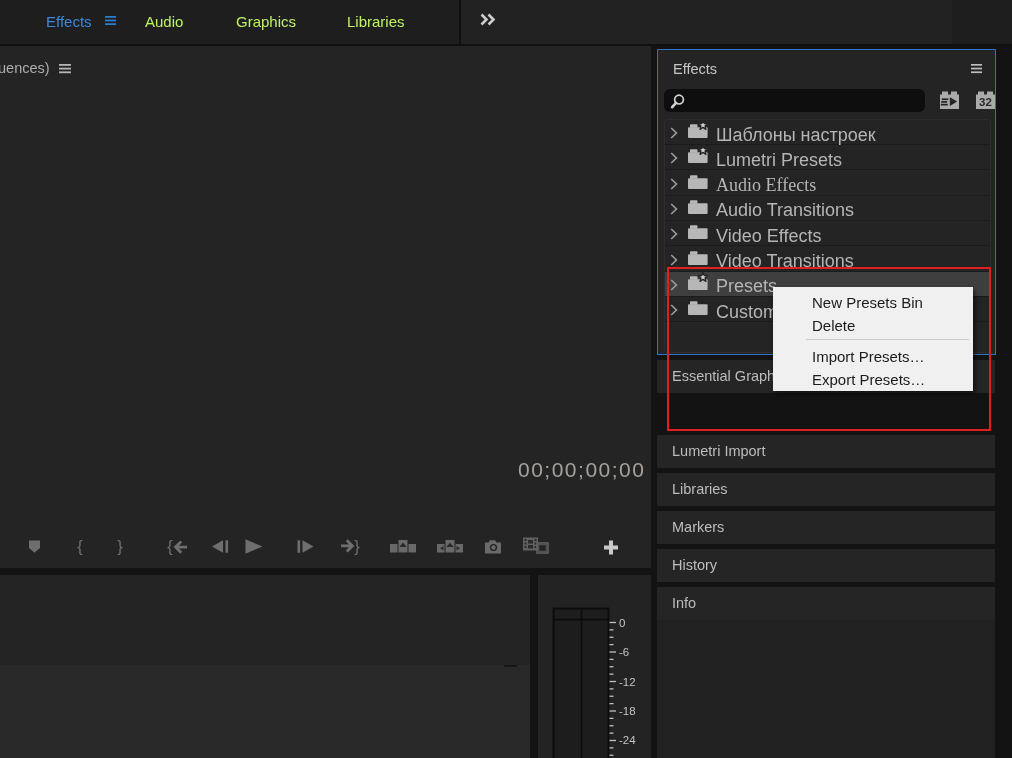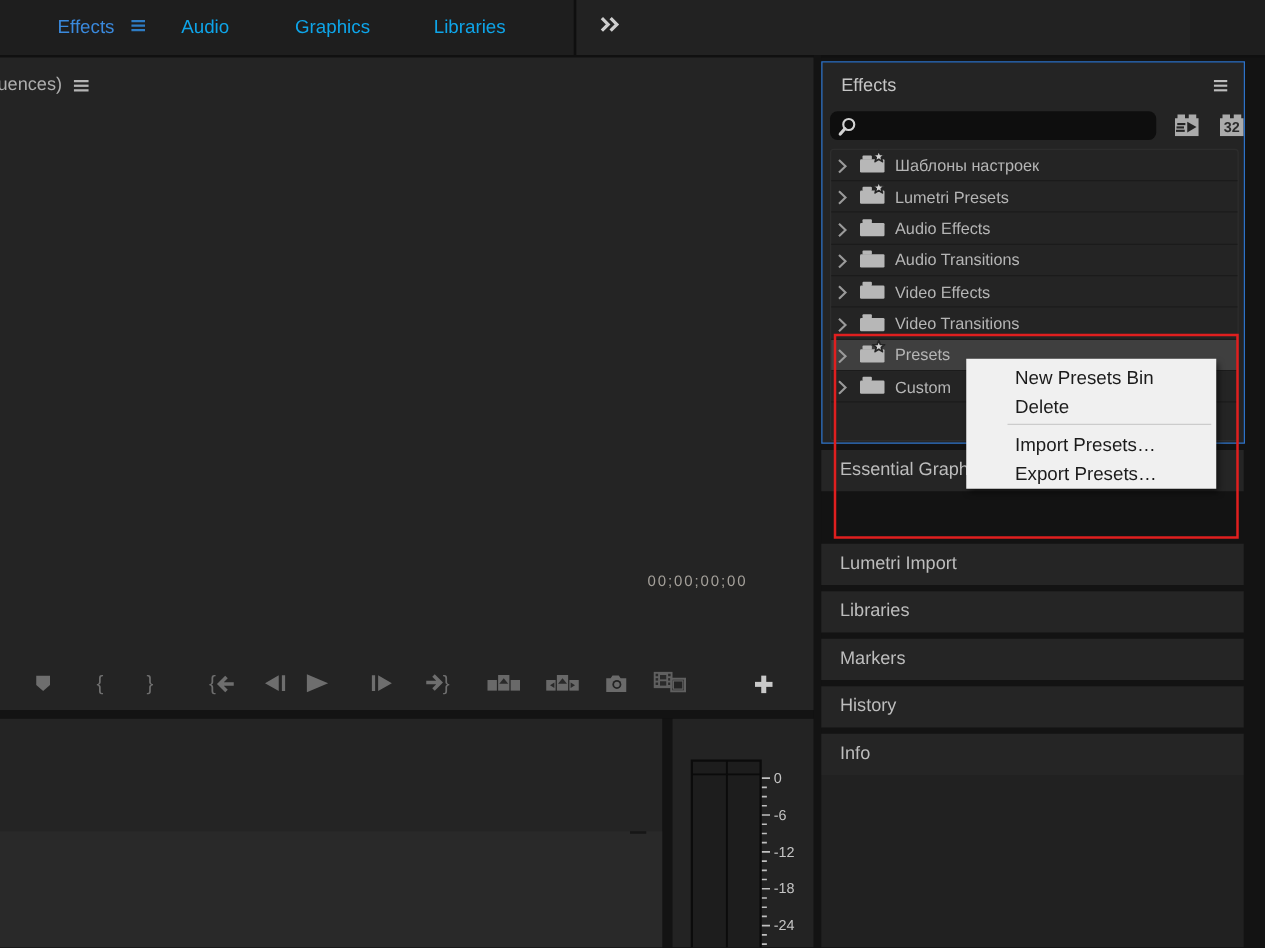--- a/index.html
+++ b/index.html
@@ -3,39 +3,39 @@
 <meta charset="utf-8">
 <style>
   * { margin:0; padding:0; box-sizing:border-box; }
   html,body { width:1012px; height:758px; overflow:hidden; background:#131313; }
   body { font-family:"Liberation Sans", sans-serif; }
   .abs { position:absolute; }
   #stage { position:relative; width:1012px; height:758px; background:#131313; }
 
   
   #tabbar { left:0; top:0; width:1012px; height:44px; background:#1e1e1e; }
-  #tabbar .tab { position:absolute; top:13px; font-size:15px; color:#0ea5e9; }
+  #tabbar .tab { position:absolute; top:13px; font-size:15px; color:#bef264; }
   #tabdiv { left:459px; top:0; width:2px; height:44px; background:#0f0f0f; }
   #barline { left:0; top:44px; width:1012px; height:2px; background:#101010; }
 
   
   #leftarea { left:0; top:46px; width:651px; height:522px; background:#242424; }
   #lowerleft { left:0; top:575px; width:530px; height:183px; background:#242424; }
   #lowerleft2 { left:0; top:665px; width:530px; height:93px; background:#292929; }
   #vgap1 { left:530px; top:575px; width:8px; height:183px; background:#131313; }
   #meterpanel { left:538px; top:575px; width:113px; height:183px; background:#232323; }
   #hdiv { left:0; top:568px; width:651px; height:7px; background:#131313; }
   #rgap { left:651px; top:44px; width:6px; height:714px; background:#131313; }
 
   
   .rpanel { position:absolute; left:657px; width:338px; background:#242424; }
 
   
   .row { position:absolute; left:0; width:100%; height:25px; }
-  .row .txt { position:absolute; left:51px; top:4.5px; font-size:13px; color:#b5b5b5; }
+  .row .txt { position:absolute; left:51px; top:4.5px; font-size:18px; color:#b5b5b5; }
   .chev { position:absolute; left:5px; top:7px; }
   .fold { position:absolute; left:23px; top:3px; }
 
   
   .hdr { position:absolute; left:657px; width:338px; height:33px; background:#252525; }
   .hdr span { position:absolute; left:15px; top:8px; font-size:14.5px; color:#bdbdbd; }
 
   
   #menu { left:773px; top:287px; width:200px; height:104px; background:#f0f0f0; box-shadow:2px 3px 5px rgba(0,0,0,0.55); z-index:40; }
   #menu .mi { position:absolute; left:39px; font-size:15px; color:#1b1b1b; }
@@ -74,21 +74,21 @@
   <div class="abs" id="leftarea"></div>
   <div class="abs" style="left:-2px; top:60px; font-size:14.5px; color:#aeaeae; z-index:2;">uences)</div>
   <svg class="abs" style="left:59px; top:64px; z-index:2;" width="12" height="10">
       <g fill="#b5b5b5">
         <rect x="0" y="0" width="12" height="1.8"></rect>
         <rect x="0" y="3.7" width="12" height="1.8"></rect>
         <rect x="0" y="7.4" width="12" height="1.8"></rect>
       </g>
     </svg>
 
-  <div class="abs" style="left:518px; top:458px; font-size:12px; color:#a5a19b; letter-spacing:1.5px; z-index:2;">00;00;00;00</div>
+  <div class="abs" style="left:518px; top:458px; font-size:21px; color:#a5a19b; letter-spacing:1.5px; z-index:2;">00;00;00;00</div>
 
   <div class="abs" id="transport" style="left:0; top:530px; width:651px; height:38px; z-index:2;">
 <svg width="651" height="38" viewBox="0 0 651 38">
  <g fill="#6e6e6e" stroke="none">
   <path d="M29 10.5 h11 v7.5 l-5.5 4.8 -5.5 -4.8 z"></path>
   <text x="80" y="21.8" font-size="16.5" fill="#6e6e6e" text-anchor="middle" font-family="Liberation Sans">{</text>
   <text x="120" y="21.8" font-size="16.5" fill="#6e6e6e" text-anchor="middle" font-family="Liberation Sans">}</text>
   <text x="170" y="21.8" font-size="16.5" fill="#6e6e6e" text-anchor="middle" font-family="Liberation Sans">{</text>
   <path d="M187 15.7 h-8 l3.2 -3.2 -2 -2 -6.6 6.6 6.6 6.6 2 -2 -3.2 -3.2 h8 z"></path>
   <path d="M212 16.5 l11 -6.3 v12.6 z M225.5 10.2 h2.6 v12.6 h-2.6 z"></path>
@@ -217,21 +217,21 @@
           <svg class="chev" width="8" height="12" viewBox="0 0 8 12">
             <path d="M1.2 1 L6.4 6 L1.2 11" fill="none" stroke="#9a9a9a" stroke-width="1.7"></path>
           </svg>
           <svg class="fold" width="22" height="18" viewBox="0 0 22 18" style="overflow:visible;">
             <rect x="2" y="1.3" width="7.5" height="3.4" rx="0.8" fill="#b7b7b7"></rect>
             <rect x="0" y="4.3" width="19.6" height="10.6" rx="1" fill="#b7b7b7"></rect>
             <path d="M15 -2.7 L16.23 0.60 L19.76 0.75 L17.0 2.95 L17.94 6.35 L15 4.4 L12.06 6.35 L13.0 2.95 L10.24 0.75 L13.77 0.60 Z" fill="#d2d2d2" stroke="#242424" stroke-width="1.3" stroke-linejoin="round"></path>
           </svg>
           <span class="txt">Lumetri Presets</span>
         </div>
-        <div class="row" style="top:50.6px;  border-bottom:1px solid #1b1b1b;">
+        <div class="row" style="top:50.6px;  border-bottom:1px solid #1b1b1b;font-family:Liberation Serif, serif;">
           <svg class="chev" width="8" height="12" viewBox="0 0 8 12">
             <path d="M1.2 1 L6.4 6 L1.2 11" fill="none" stroke="#9a9a9a" stroke-width="1.7"></path>
           </svg>
           <svg class="fold" width="22" height="18" viewBox="0 0 22 18" style="overflow:visible;">
             <rect x="2" y="1.3" width="7.5" height="3.4" rx="0.8" fill="#b7b7b7"></rect>
             <rect x="0" y="4.3" width="19.6" height="10.6" rx="1" fill="#b7b7b7"></rect>
           </svg>
           <span class="txt">Audio Effects</span>
         </div>
         <div class="row" style="top:75.9px;  border-bottom:1px solid #1b1b1b;text-align:right;">

